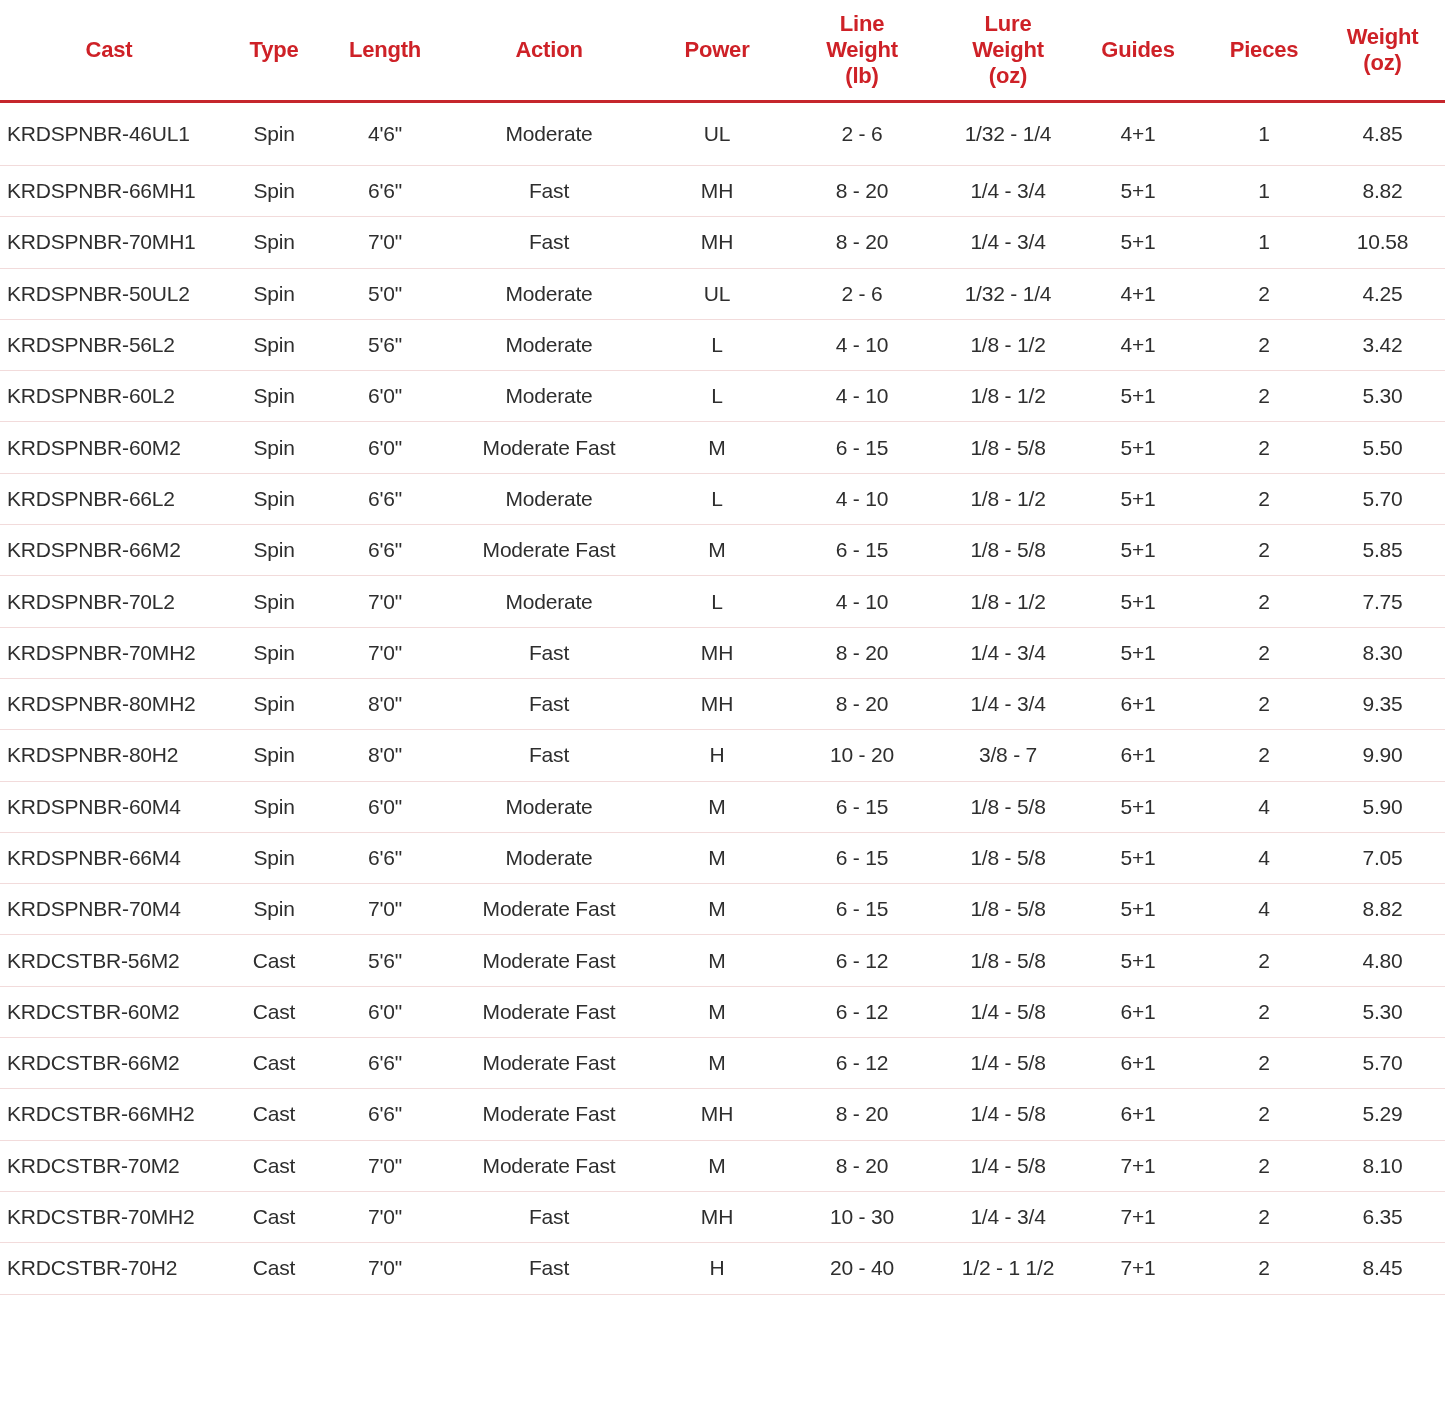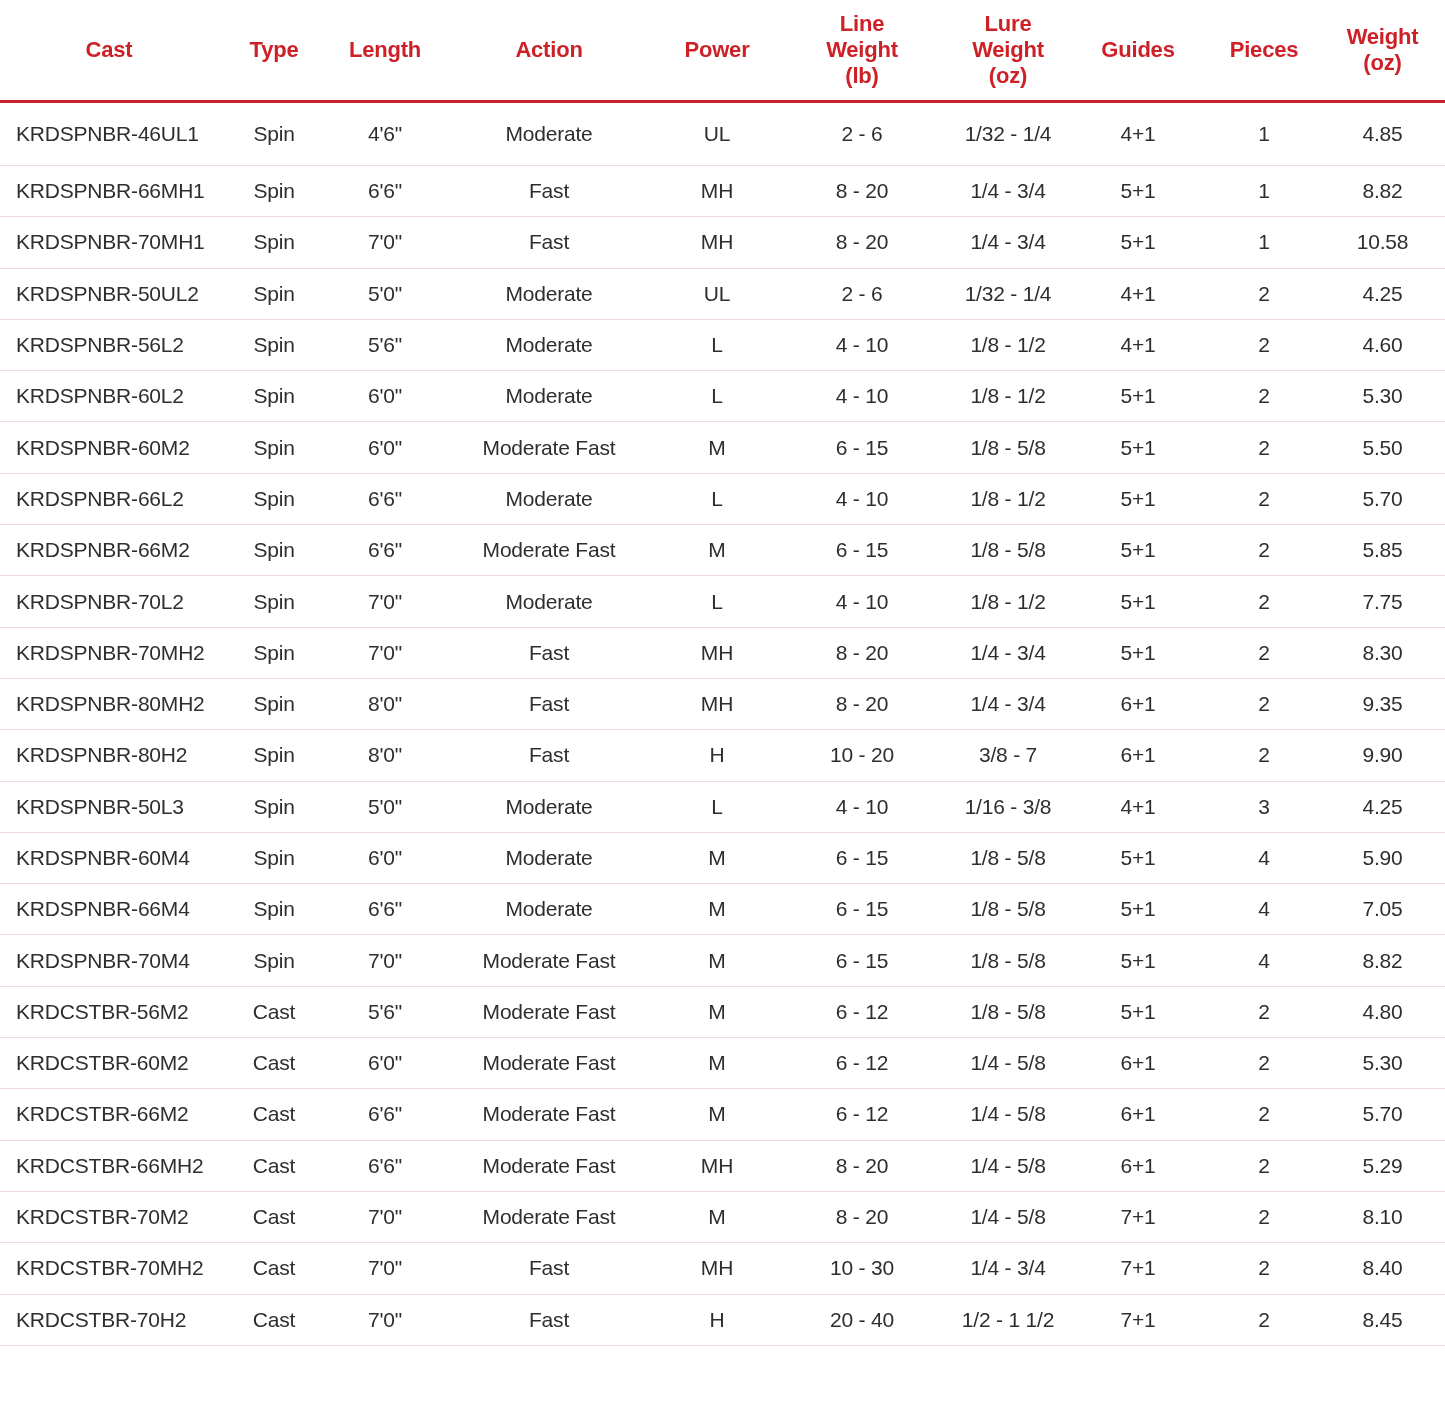--- a/index.html
+++ b/index.html
@@ -53,21 +53,21 @@
     text-align: center;
     vertical-align: middle;
     padding: 0;
     border-bottom: 1px solid #f2dbdb;
     white-space: nowrap;
     overflow: hidden;
   }
   tbody tr:first-child td { height: 62px; }
   tbody td.col-model {
     text-align: left;
-    padding-left: 16px;
+    padding-left: 7px;
   }
 </style>
 </head>
 <body>
 
 <div class="page">
   <table class="spec">
     <colgroup>
       <col class="c-model">
         <col class="c-type">
@@ -151,21 +151,21 @@
         <tr>
           <td class="col-model">KRDSPNBR-56L2</td>
           <td class="col-type">Spin</td>
           <td class="col-length">5'6"</td>
           <td class="col-action">Moderate</td>
           <td class="col-power">L</td>
           <td class="col-line">4 - 10</td>
           <td class="col-lure">1/8 - 1/2</td>
           <td class="col-guides">4+1</td>
           <td class="col-pieces">2</td>
-          <td class="col-weight">4.60</td>
+          <td class="col-weight">3.42</td>
         </tr>
         <tr>
           <td class="col-model">KRDSPNBR-60L2</td>
           <td class="col-type">Spin</td>
           <td class="col-length">6'0"</td>
           <td class="col-action">Moderate</td>
           <td class="col-power">L</td>
           <td class="col-line">4 - 10</td>
           <td class="col-lure">1/8 - 1/2</td>
           <td class="col-guides">5+1</td>
@@ -250,32 +250,20 @@
           <td class="col-length">8'0"</td>
           <td class="col-action">Fast</td>
           <td class="col-power">H</td>
           <td class="col-line">10 - 20</td>
           <td class="col-lure">3/8 - 7</td>
           <td class="col-guides">6+1</td>
           <td class="col-pieces">2</td>
           <td class="col-weight">9.90</td>
         </tr>
         <tr>
-          <td class="col-model">KRDSPNBR-50L3</td>
-          <td class="col-type">Spin</td>
-          <td class="col-length">5'0"</td>
-          <td class="col-action">Moderate</td>
-          <td class="col-power">L</td>
-          <td class="col-line">4 - 10</td>
-          <td class="col-lure">1/16 - 3/8</td>
-          <td class="col-guides">4+1</td>
-          <td class="col-pieces">3</td>
-          <td class="col-weight">4.25</td>
-        </tr>
-        <tr>
           <td class="col-model">KRDSPNBR-60M4</td>
           <td class="col-type">Spin</td>
           <td class="col-length">6'0"</td>
           <td class="col-action">Moderate</td>
           <td class="col-power">M</td>
           <td class="col-line">6 - 15</td>
           <td class="col-lure">1/8 - 5/8</td>
           <td class="col-guides">5+1</td>
           <td class="col-pieces">4</td>
           <td class="col-weight">5.90</td>
@@ -367,21 +355,21 @@
         <tr>
           <td class="col-model">KRDCSTBR-70MH2</td>
           <td class="col-type">Cast</td>
           <td class="col-length">7'0"</td>
           <td class="col-action">Fast</td>
           <td class="col-power">MH</td>
           <td class="col-line">10 - 30</td>
           <td class="col-lure">1/4 - 3/4</td>
           <td class="col-guides">7+1</td>
           <td class="col-pieces">2</td>
-          <td class="col-weight">8.40</td>
+          <td class="col-weight">6.35</td>
         </tr>
         <tr>
           <td class="col-model">KRDCSTBR-70H2</td>
           <td class="col-type">Cast</td>
           <td class="col-length">7'0"</td>
           <td class="col-action">Fast</td>
           <td class="col-power">H</td>
           <td class="col-line">20 - 40</td>
           <td class="col-lure">1/2 - 1 1/2</td>
           <td class="col-guides">7+1</td>

